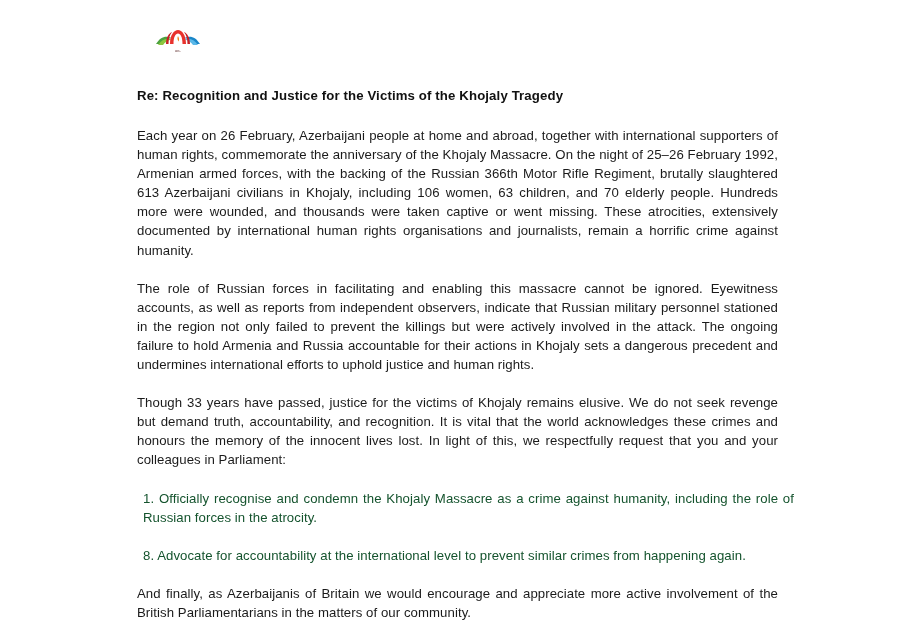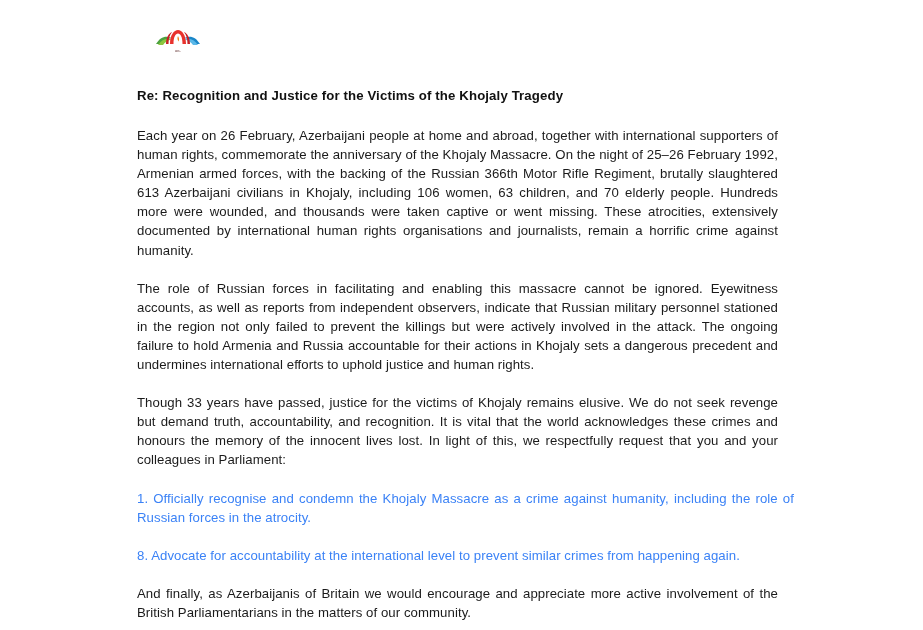--- a/index.html
+++ b/index.html
@@ -79,22 +79,22 @@
   }
 
   p.para.last {
     margin-bottom: 0;
   }
 
   
   p.item {
     font-size: 13.2px;
     line-height: 19.1px;
-    color: #3b82f6;
-    margin: 0 0 19px 0;
+    color: #14532d;
+    margin: 0 0 19px 6px;
     text-align: left;
     letter-spacing: 0.005em;
   }
   p.item.wrap {
     text-align: justify;
   }
 </style>
 </head>
 <body>
 

